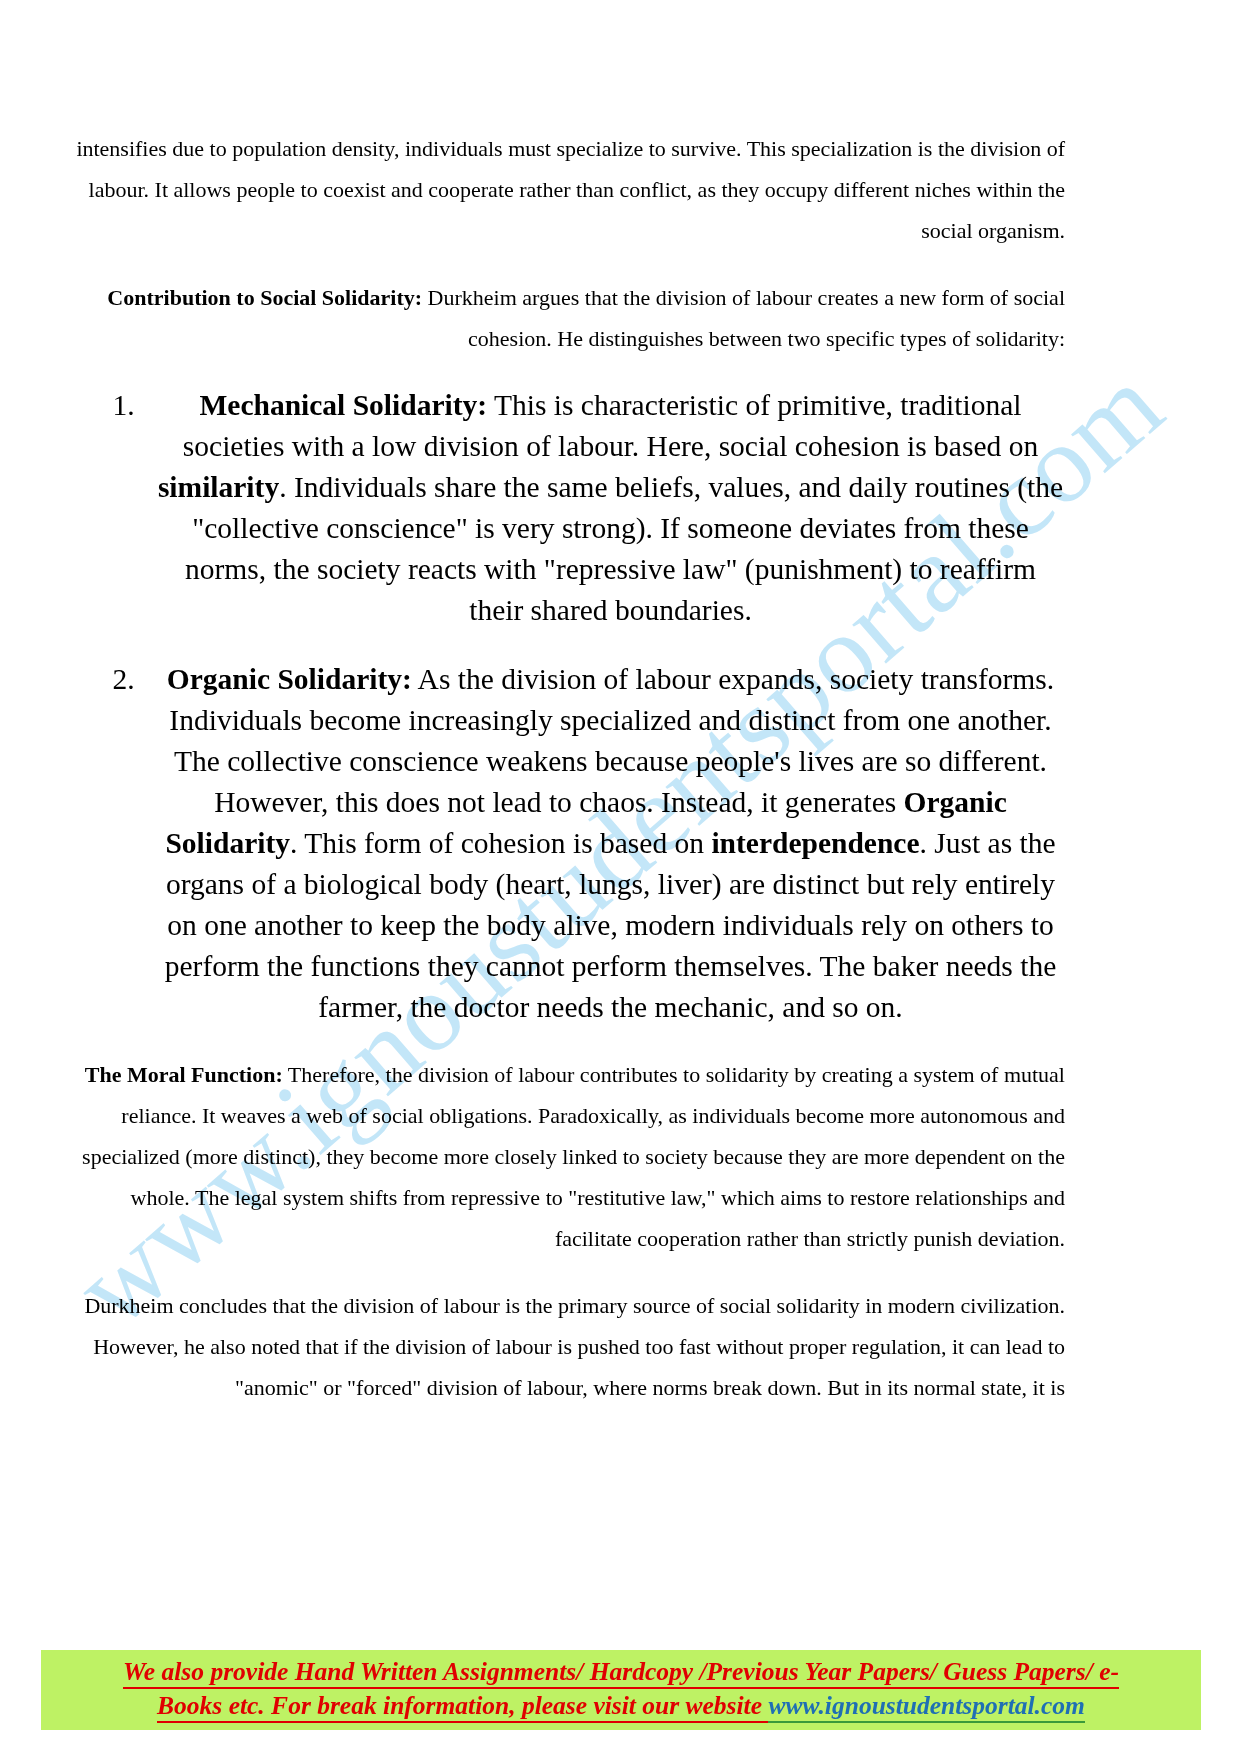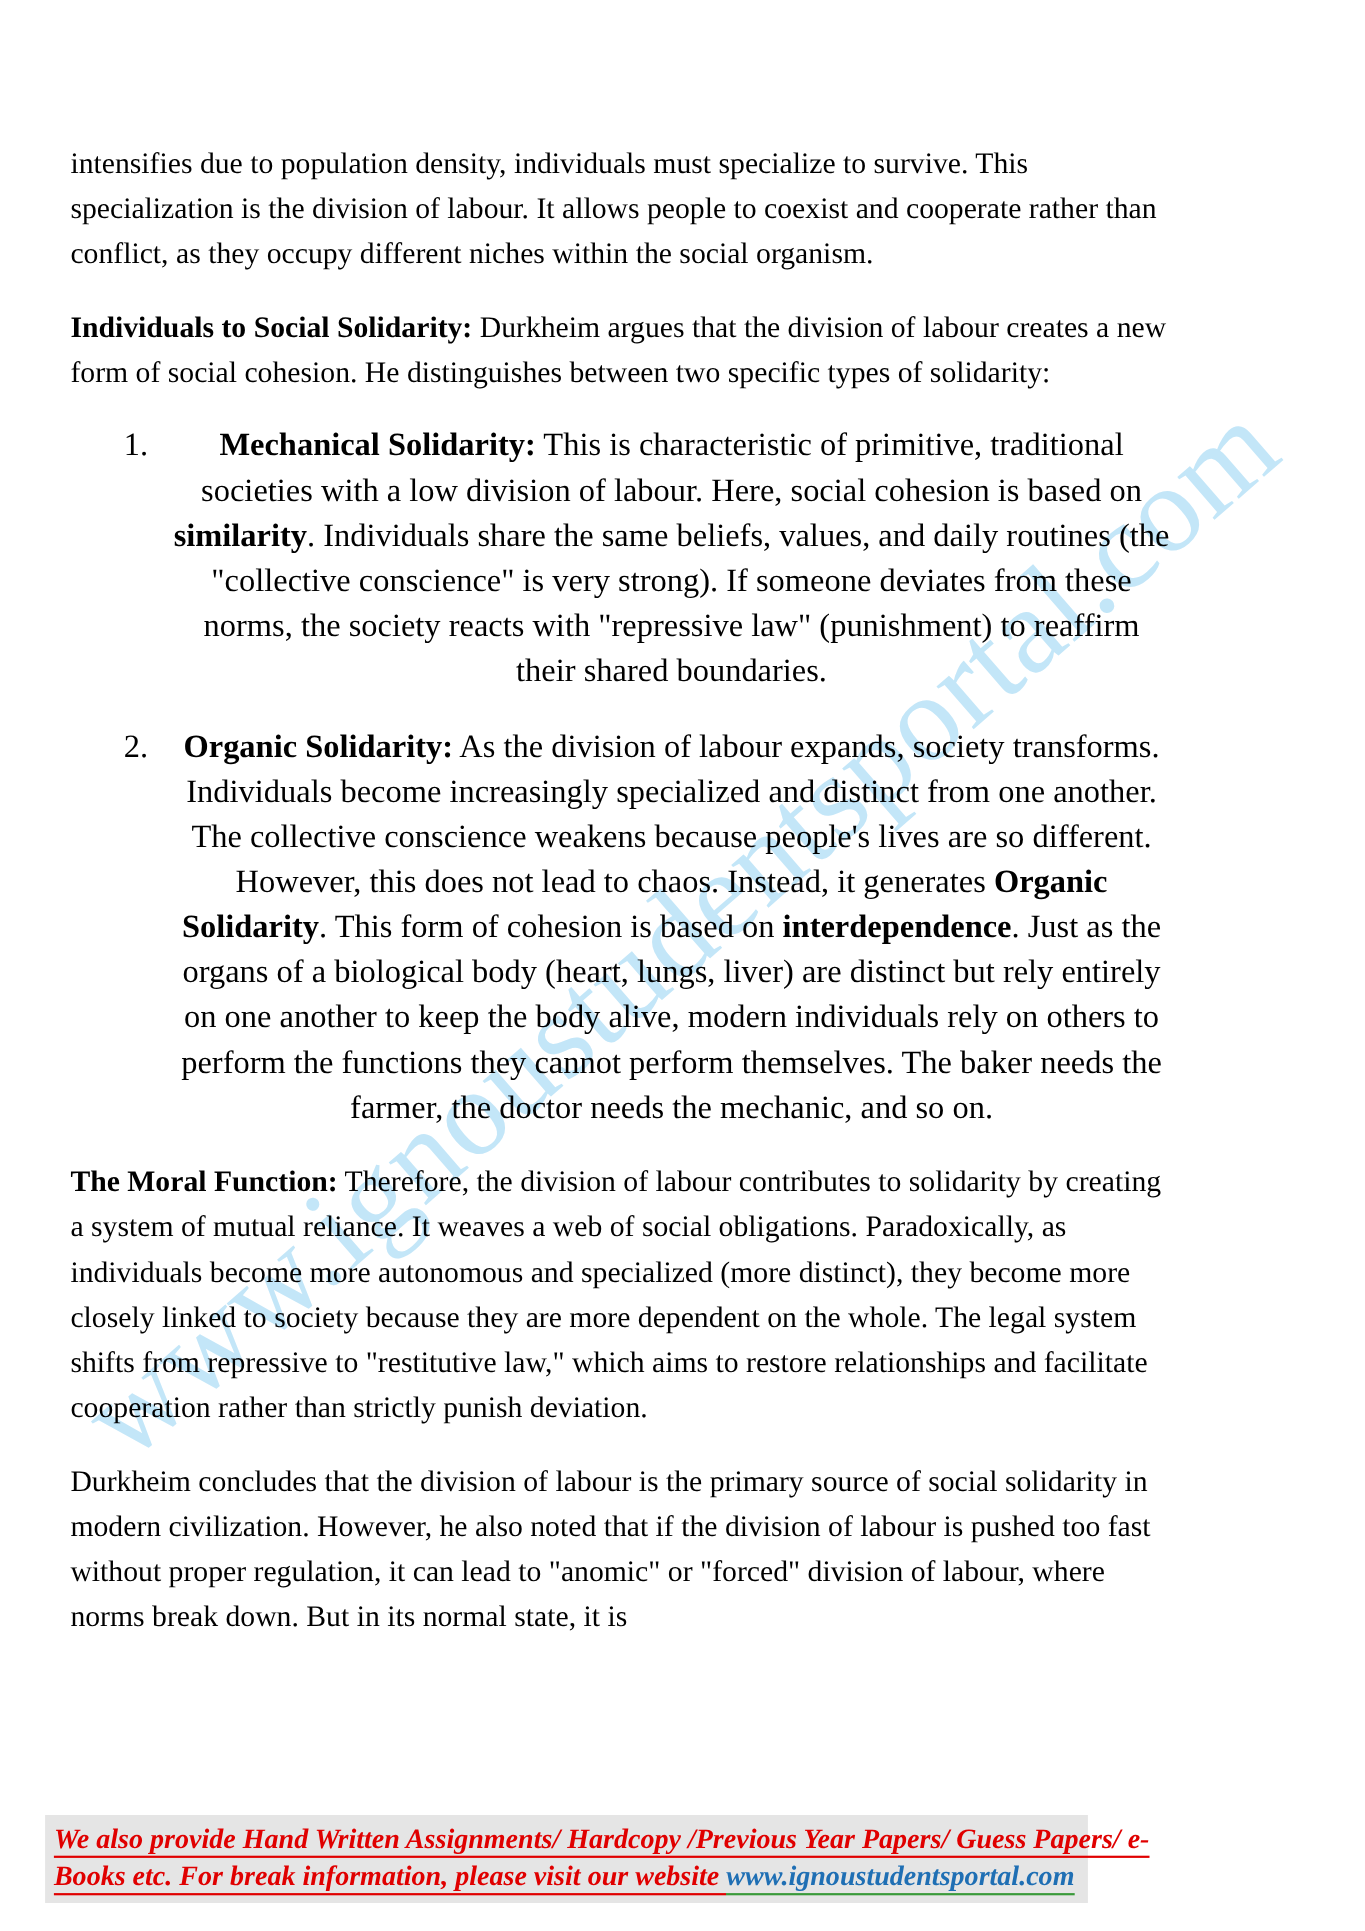--- a/index.html
+++ b/index.html
@@ -54,23 +54,23 @@
     left: 0;
     top: 0;
     width: 1241px;
     z-index: 2;
     padding: 128px 176px 0 64px;
     box-sizing: border-box;
   }
 
   p.para {
     margin: 0 0 26px 0;
-    font-size: 27px;
+    font-size: 22px;
     line-height: 41px;
-    text-align: left;
+    text-align: right;
     letter-spacing: 0px;
   }
   p.para:last-of-type { margin-bottom: 0; }
 
   ol.sol-list {
     margin: 0 0 26px 0;
     padding: 0 0 0 78px;
     list-style-type: decimal;
     font-size: 29.5px;
     line-height: 41px;
@@ -85,26 +85,26 @@
     font-size: 29.5px;
   }
 
   b, strong { font-weight: 700; }
 
   
   #promo-banner {
     position: absolute;
     left: 41px;
     top: 1650px;
-    width: 948px;
-    background: #e5e5e5;
+    width: 1160px;
+    background: #bef264;
     z-index: 3;
     padding: 5px 8px 7px 8px;
     box-sizing: border-box;
-    text-align: left;
+    text-align: center;
   }
   .promo-line {
     font-family: "Liberation Serif", "DejaVu Serif", serif;
     font-style: italic;
     font-weight: 700;
     font-size: 25.5px;
     line-height: 34px;
     color: #e00000;
     white-space: nowrap;
   }
@@ -124,21 +124,21 @@
 <div id="page">
 
   <div id="watermark-layer">
     <div id="watermark-text">www.ignoustudentsportal.com</div>
   </div>
 
   <div id="content">
 
     <p class="para"><span>intensifies due to population density, individuals must specialize to survive. This specialization is the division of labour. It allows people to coexist and cooperate rather than conflict, as they occupy different niches within the social organism.</span></p>
 
-    <p class="para"><b>Individuals to Social Solidarity:</b><span> Durkheim argues that the division of labour creates a new form of social cohesion. He distinguishes between two specific types of solidarity:</span></p>
+    <p class="para"><b>Contribution to Social Solidarity:</b><span> Durkheim argues that the division of labour creates a new form of social cohesion. He distinguishes between two specific types of solidarity:</span></p>
 
     <ol class="sol-list">
 
       <li><b>Mechanical Solidarity:</b><span> This is characteristic of primitive, traditional societies with a low division of labour. Here, social cohesion is based on </span><b>similarity</b><span>. Individuals share the same beliefs, values, and daily routines (the "collective conscience" is very strong). If someone deviates from these norms, the society reacts with "repressive law" (punishment) to reaffirm their shared boundaries.</span></li>
 
       <li><b>Organic Solidarity:</b><span> As the division of labour expands, society transforms. Individuals become increasingly specialized and distinct from one another. The collective conscience weakens because people's lives are so different. However, this does not lead to chaos. Instead, it generates </span><b>Organic Solidarity</b><span>. This form of cohesion is based on </span><b>interdependence</b><span>. Just as the organs of a biological body (heart, lungs, liver) are distinct but rely entirely on one another to keep the body alive, modern individuals rely on others to perform the functions they cannot perform themselves. The baker needs the farmer, the doctor needs the mechanic, and so on.</span></li>
 
     </ol>
 
     <p class="para"><b>The Moral Function:</b><span> Therefore, the division of labour contributes to solidarity by creating a system of mutual reliance. It weaves a web of social obligations. Paradoxically, as individuals become more autonomous and specialized (more distinct), they become more closely linked to society because they are more dependent on the whole. The legal system shifts from repressive to "restitutive law," which aims to restore relationships and facilitate cooperation rather than strictly punish deviation.</span></p>

